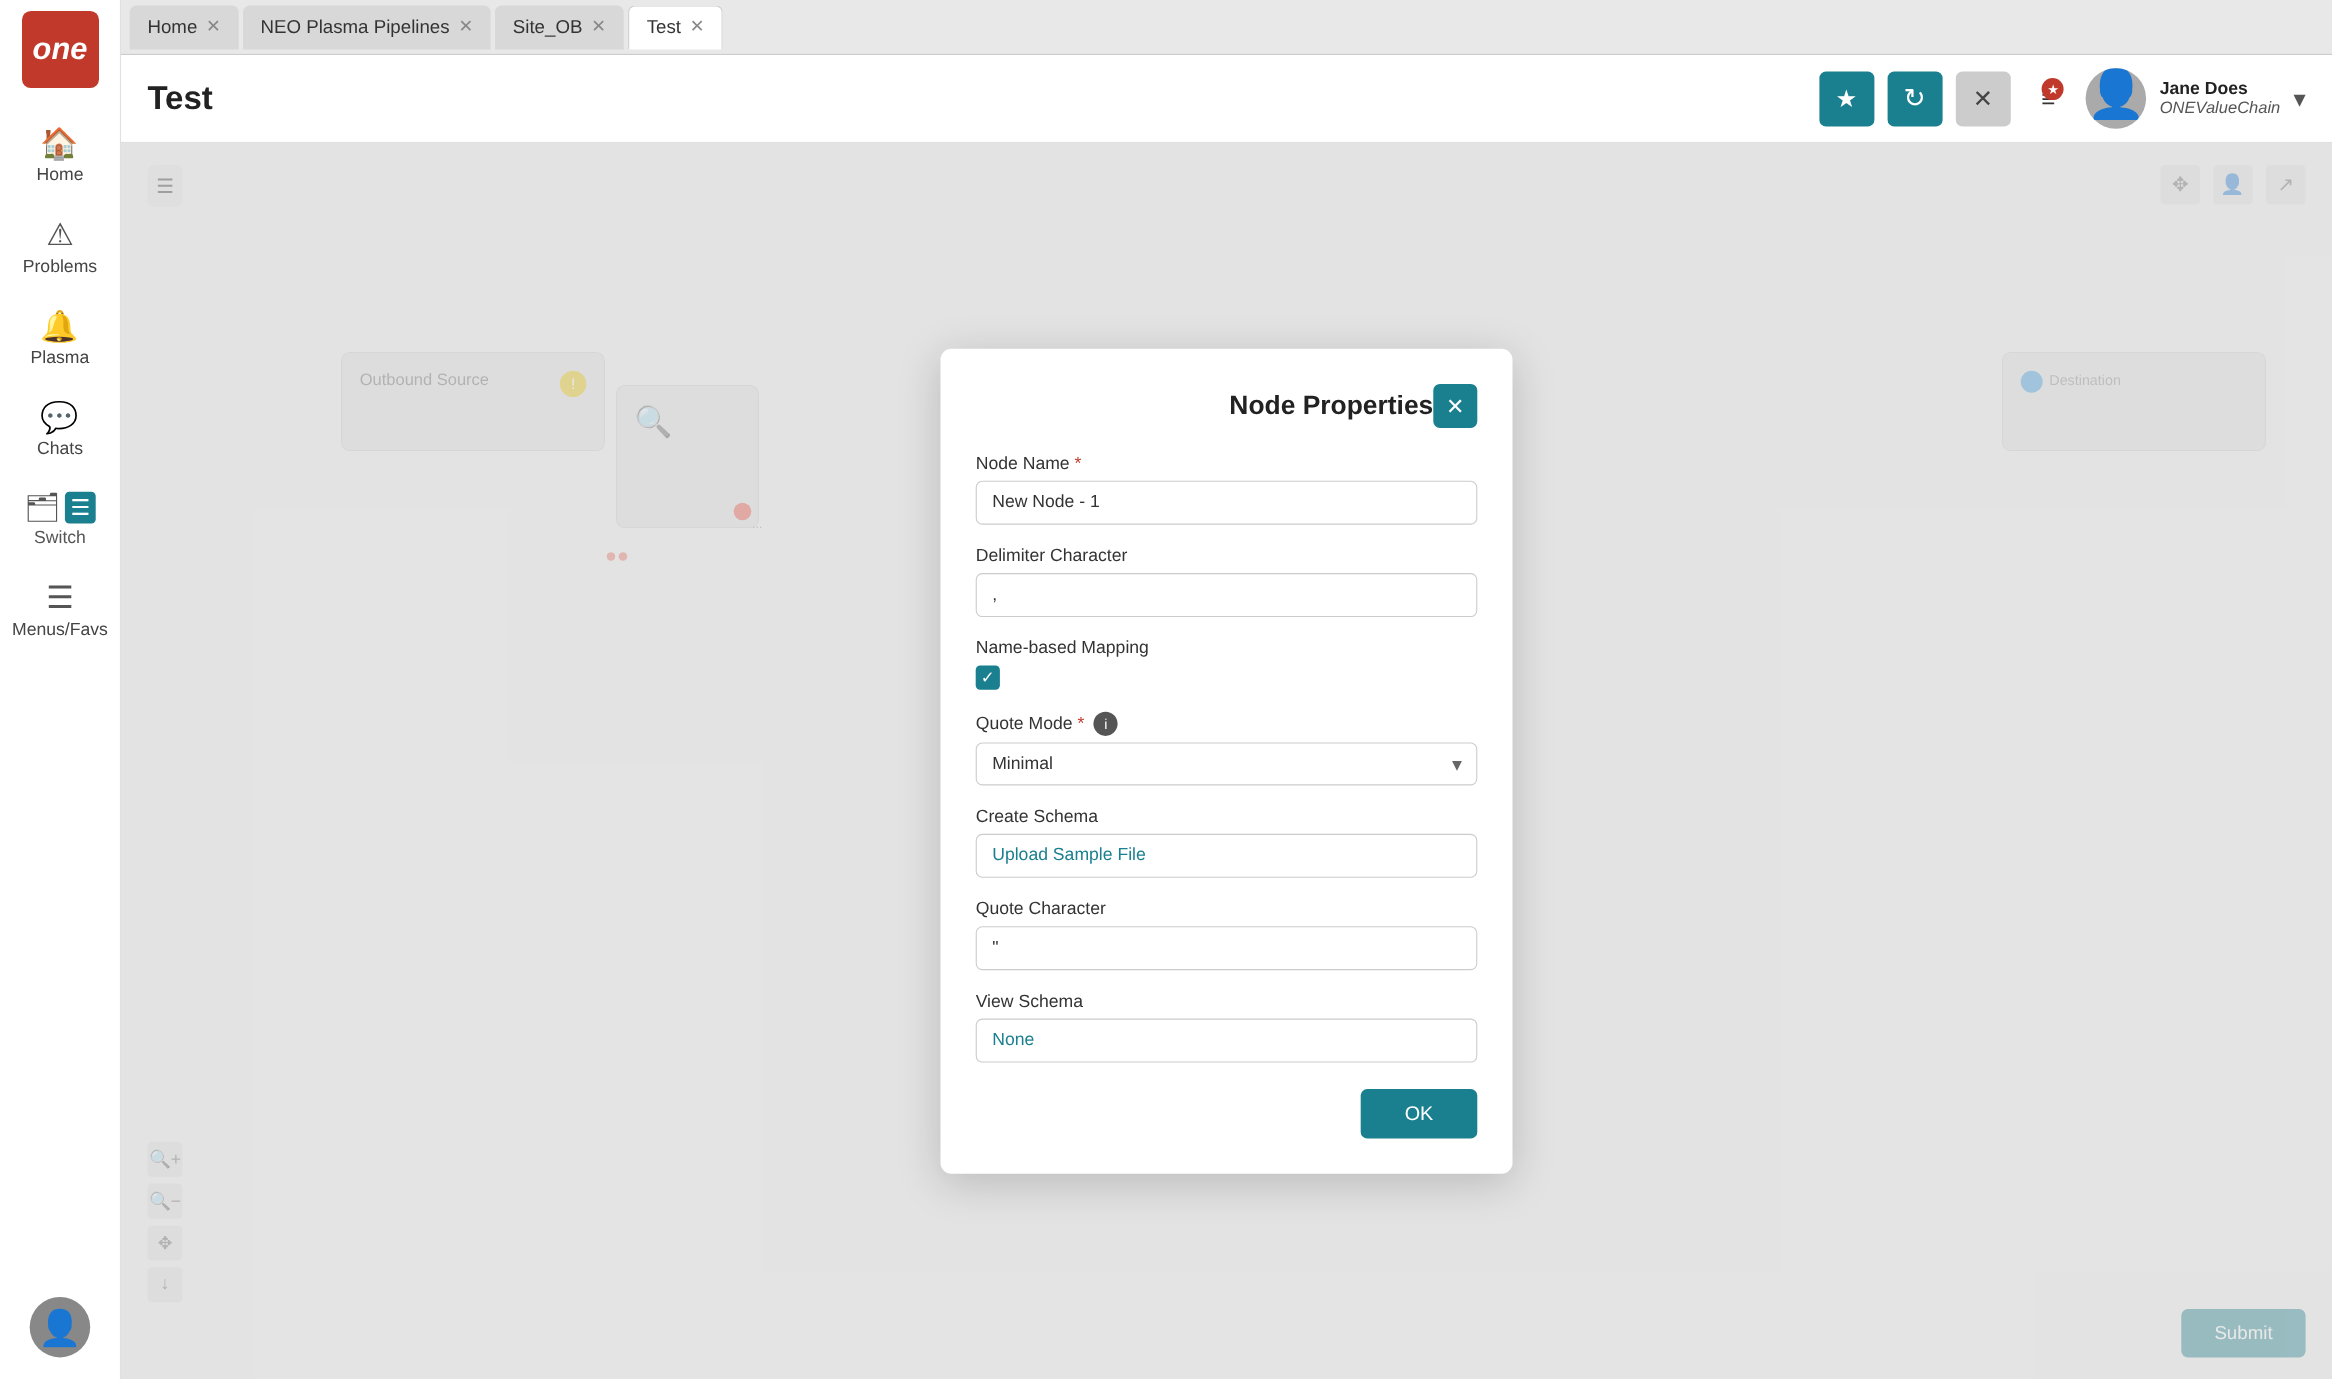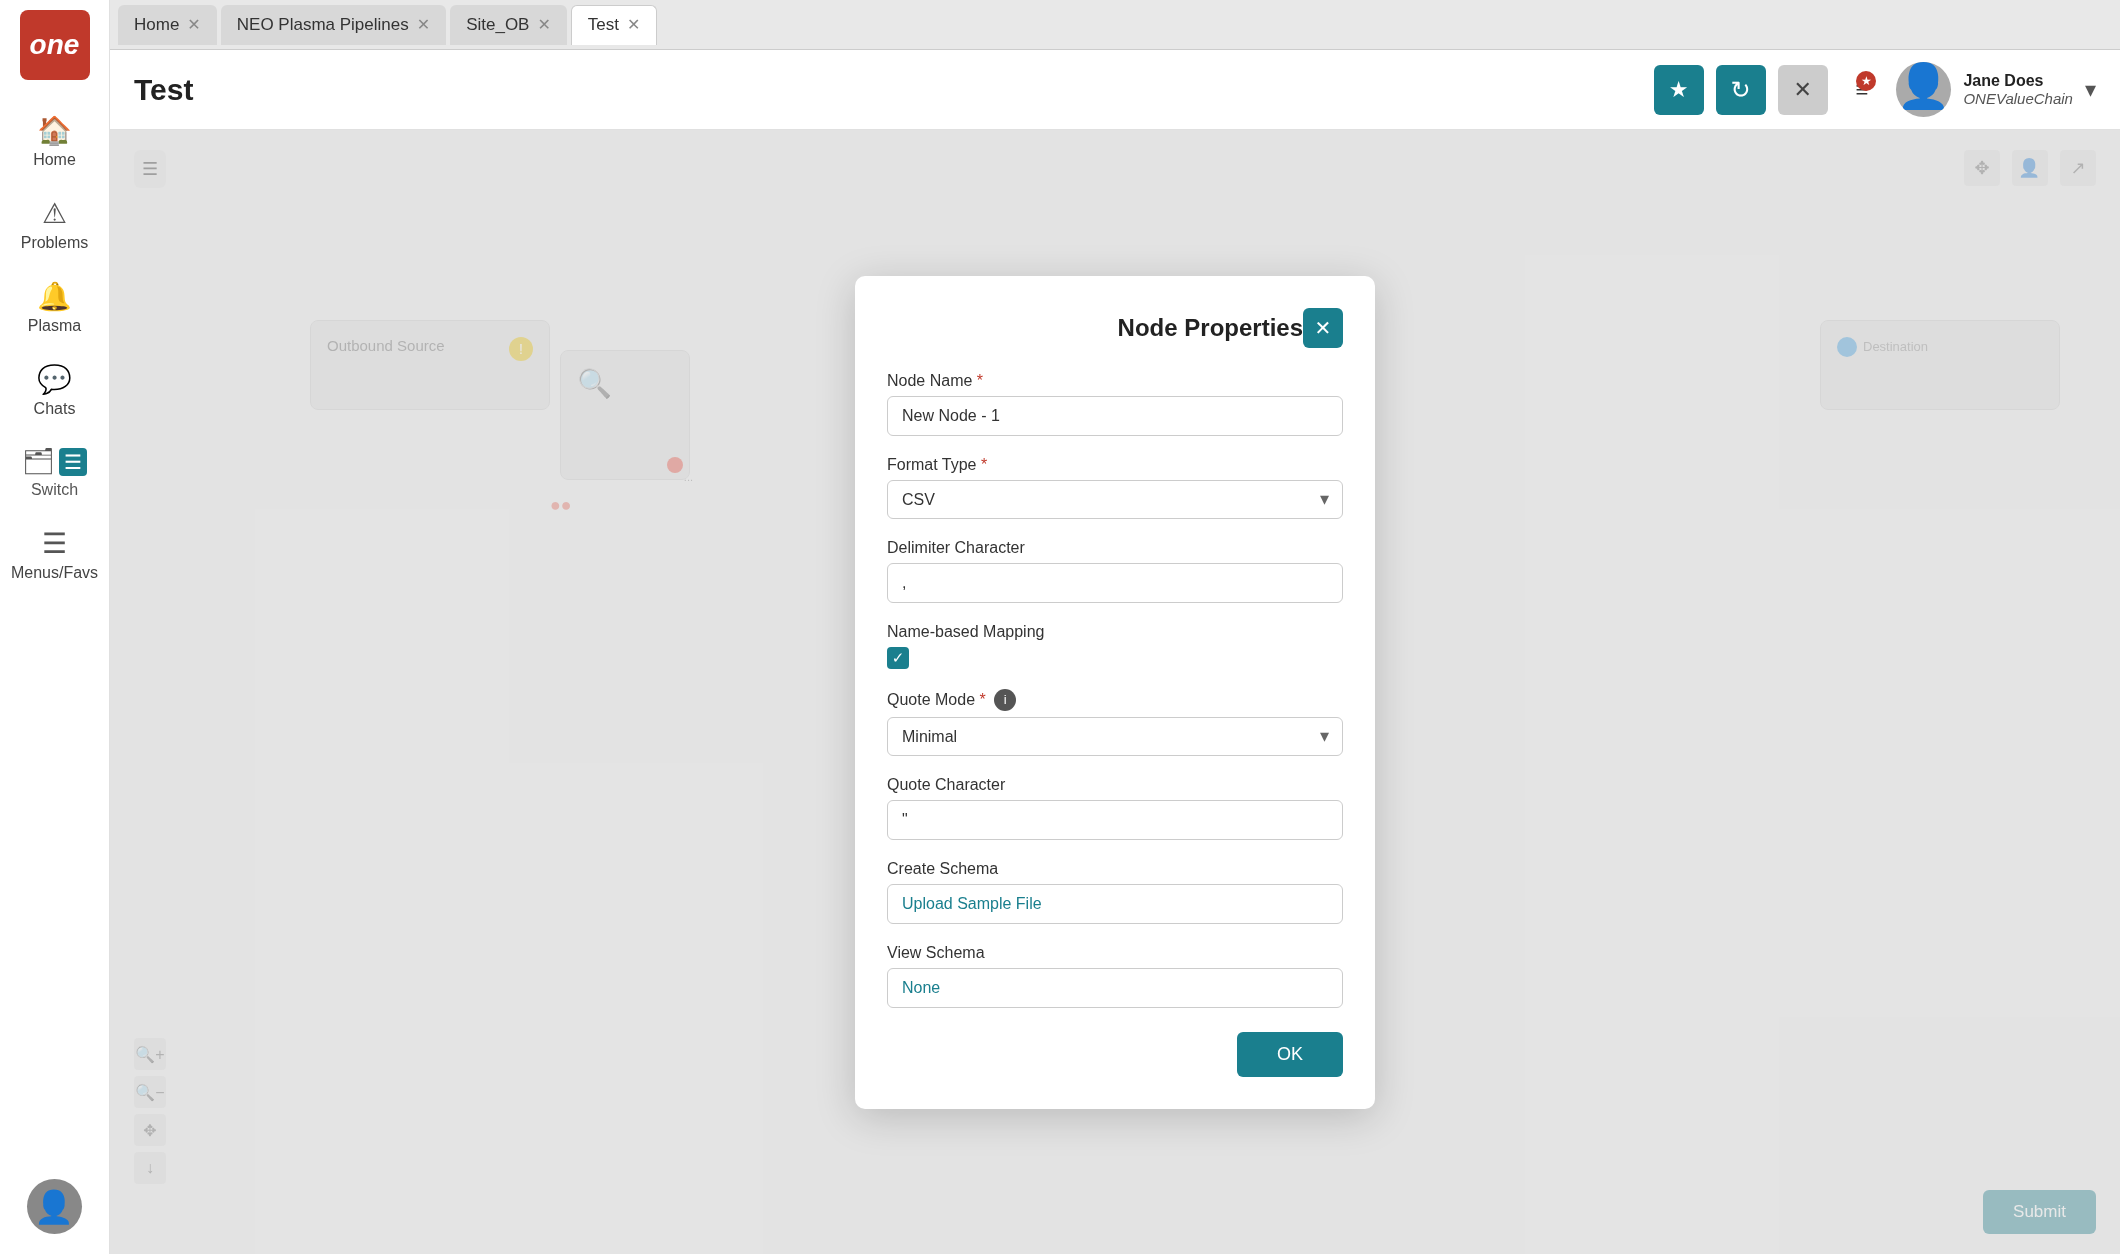--- a/index.html
+++ b/index.html
@@ -584,34 +584,20 @@
         </div>
 
         <div class="form-group">
           <label class="form-label">
             <span>Node Name</span>
             <span class="required-star"> *</span>
           </label>
           <input type="text" class="form-control" value="New Node - 1" style="">
         </div>
 
-        <div class="form-group">
-          <label class="form-label">
-            <span>Format Type</span>
-            <span class="required-star"> *</span>
-          </label>
-          <div class="select-wrapper">
-            <select class="form-select">
-              <option>CSV</option>
-              <option>JSON</option>
-              <option>XML</option>
-              <option>Parquet</option>
-            </select>
-          </div>
-        </div>
 
         <div class="form-group">
           <label class="form-label">Delimiter Character</label>
           <input type="text" class="form-control" value="," style="">
         </div>
 
         <div class="form-group">
           <label class="form-label">Name-based Mapping</label>
           <div class="checkbox-wrapper">
             <div class="custom-checkbox">
@@ -630,29 +616,29 @@
             <select class="form-select">
               <option>Minimal</option>
               <option>All</option>
               <option>Non-Numeric</option>
               <option>None</option>
             </select>
           </div>
         </div>
 
         <div class="form-group">
-          <label class="form-label">Quote Character</label>
-          <input type="text" class="form-control" value="&quot;" style="">
-        </div>
-
-        <div class="form-group">
           <label class="form-label">Create Schema</label>
           <div class="form-control" style="cursor:default;">
             <a class="upload-link">Upload Sample File</a>
           </div>
+        </div>
+
+        <div class="form-group">
+          <label class="form-label">Quote Character</label>
+          <input type="text" class="form-control" value="&quot;" style="">
         </div>
 
         <div class="form-group">
           <label class="form-label">View Schema</label>
           <div class="form-control">
             <span class="none-text">None</span>
           </div>
         </div>
 
         <div class="modal-footer">

